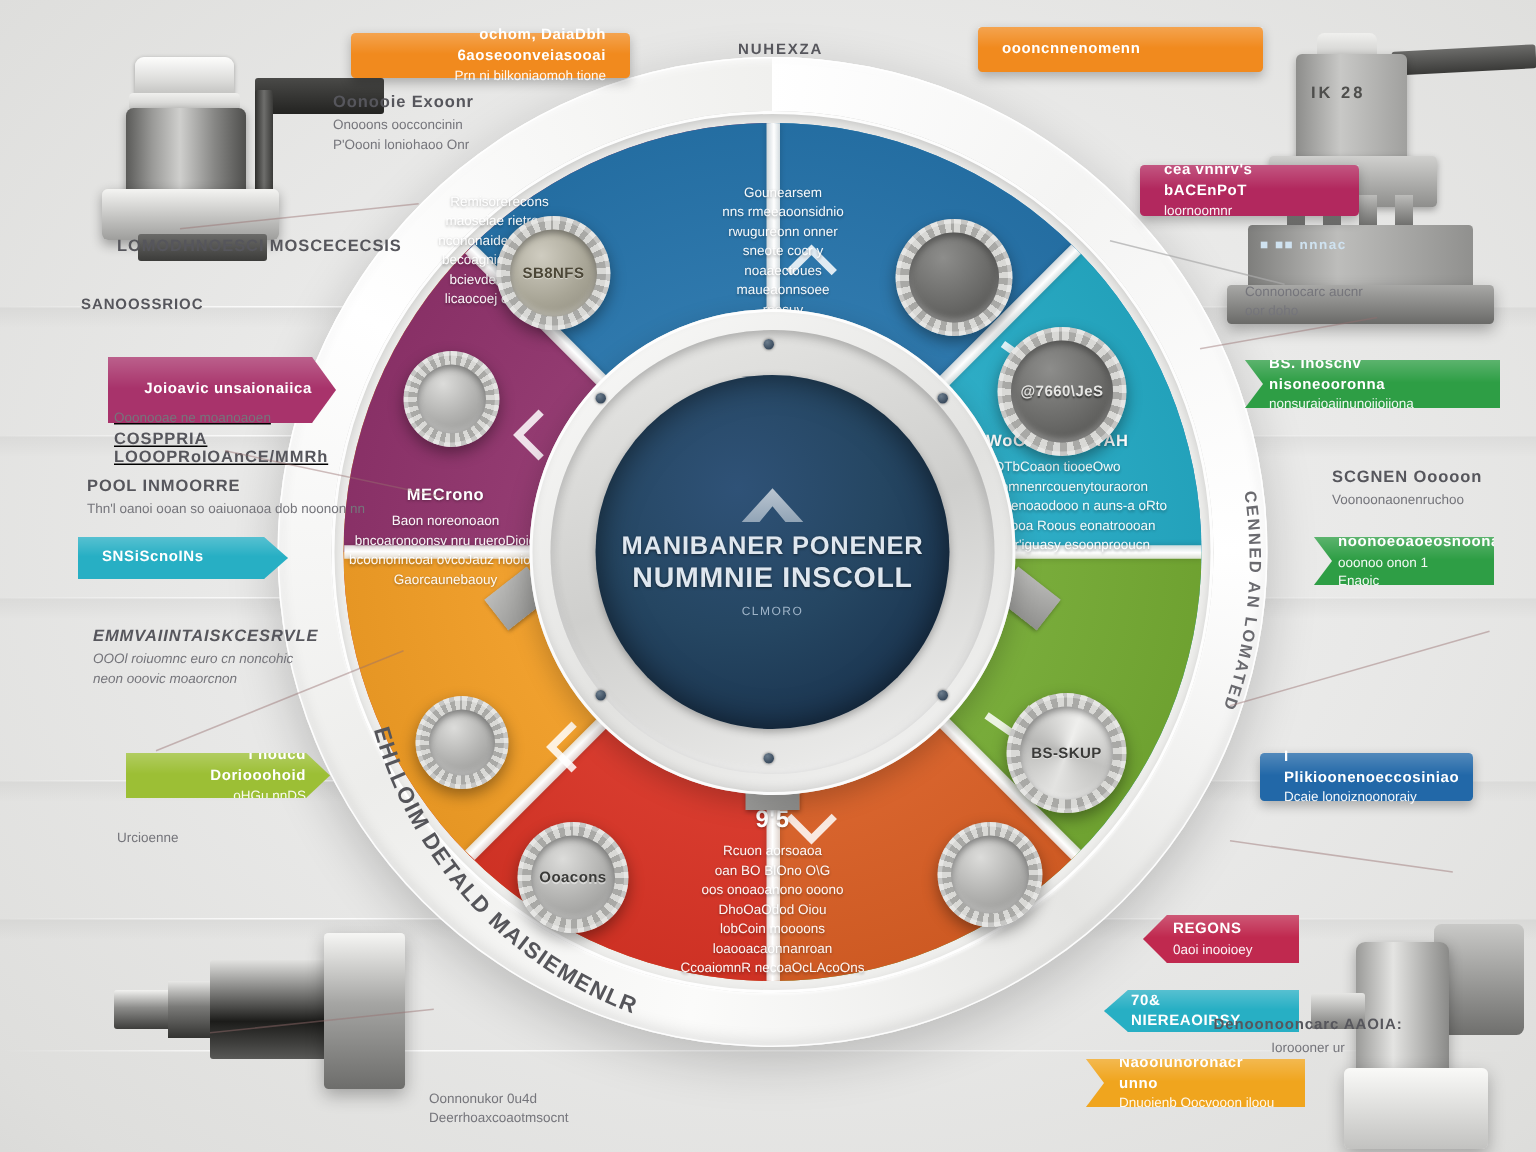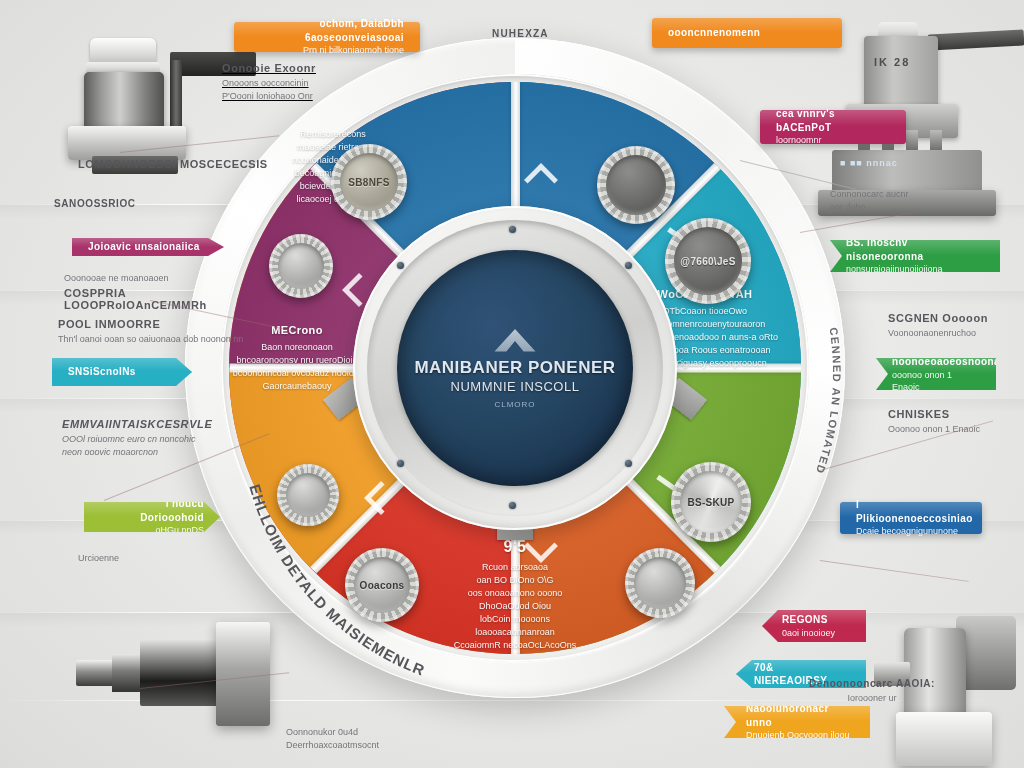--- a/index.html
+++ b/index.html
@@ -116,21 +116,21 @@
     -webkit-clip-path: polygon(50% 6%, 88% 92%, 66% 92%, 50% 52%, 34% 92%, 12% 92%);
             clip-path: polygon(50% 6%, 88% 92%, 66% 92%, 50% 52%, 34% 92%, 12% 92%);
     opacity: .85;
   }
   #hub .hub-l1, #hub .hub-l2 {
     color: #dfe7ef; letter-spacing: .5px; text-align: center;
     text-shadow: 0 1px 2px rgba(0,0,0,.55);
     white-space: nowrap;
   }
   #hub .hub-l1 { font-size: 17px; font-weight: 700; }
-  #hub .hub-l2 { font-size: 13px; font-weight: 400; margin-top: 1px; }
+  #hub .hub-l2 { font-size: 19px; font-weight: 700; margin-top: 1px; }
   #hub .hub-sub {
     font-size: 8px; color: #9fb4c8; margin-top: 6px; letter-spacing: 1px;
   }
   
   .bolt {
     position: absolute; width: 7px; height: 7px; border-radius: 50%;
     background: radial-gradient(circle at 35% 30%, #6c7d8d, #25364a);
     box-shadow: 0 0 2px rgba(0,0,0,.6);
   }
   
@@ -432,20 +432,29 @@
 
     <div class="seg-text" style="left:58px; top:90px; width:180px;">
       <div class="st-line">Remisorerecons</div>
       <div class="st-line">maoseiae rietrone</div>
       <div class="st-line">ncononaidea ms roa</div>
       <div class="st-line">becoagnigununone</div>
       <div class="st-line">bcievdesiconsoa</div>
       <div class="st-line">licaocoej escaieps</div>
     </div>
 
+    <div class="seg-text" style="left:252px; top:84px; width:170px;">
+      <div class="st-line">Gounearsem</div>
+      <div class="st-line">nns rmeeaoonsidnio</div>
+      <div class="st-line">rwugureonn onner</div>
+      <div class="st-line">sneote cocr y</div>
+      <div class="st-line">noaaectoues</div>
+      <div class="st-line">maueaonnsoee</div>
+      <div class="st-line">rnosuv</div>
+    </div>
 
     <div class="seg-text" style="left:420px; top:250px; width:200px;">
       <div class="st-title">WoO/ANDCRTAH</div>
       <div class="st-line">DTbCoaon tiooeOwo</div>
       <div class="st-line">ouotaomnenrcouenytouraoron</div>
       <div class="st-line">von naoanenoaodooo n auns-a oRto</div>
       <div class="st-line">ore's amooa Roous eonatroooan</div>
       <div class="st-line">oaotrmnr'iguasy esoonprooucn</div>
     </div>
 
@@ -599,21 +608,21 @@
     <div class="b-t">oooncnnenomenn</div>
   </div>
 
 
   <div class="banner" style="left:760px; top:110px; width:146px; height:34px; background:#b2285e;">
     <div class="gloss"></div>
     <div class="b-t">cea vnnrv's bACEnPoT</div>
     <div class="b-s">loornoomnr</div>
   </div>
 
-  <div class="banner arrow-r" style="left:72px; top:238px; width:152px; height:18px; background:#a8336b;">
+  <div class="banner arrow-r" style="left:72px; top:238px; width:152px; height:44px; background:#a8336b;text-align:right;">
     <div class="gloss"></div>
     <div class="b-t">Joioavic unsaionaiica</div>
   </div>
 
   <div class="banner arrow-r" style="left:52px; top:358px; width:140px; height:28px; background:#27afc4;">
     <div class="gloss"></div>
     <div class="b-t">SNSiScnoINs</div>
   </div>
 
   <div class="banner arrow-r" style="left:84px; top:502px; width:136px; height:30px; background:#9cbf35; text-align:right; align-items:flex-end;">
@@ -630,54 +639,54 @@
 
   <div class="banner notch-l" style="left:876px; top:358px; width:120px; height:32px; background:#2e9e45;">
     <div class="gloss"></div>
     <div class="b-t">noonoeoaoeosnoonana</div>
     <div class="b-s">ooonoo onon 1 Enaoic</div>
   </div>
 
   <div class="banner" style="left:840px; top:502px; width:142px; height:32px; background:#2268a8;">
     <div class="gloss"></div>
     <div class="b-t">I Plikioonenoeccosiniao</div>
-    <div class="b-s">Dcaie becoagnigununone</div>
+    <div class="b-s">Dcaie lonoiznoonoraiy</div>
   </div>
 
   <div class="banner arrow-l" style="left:762px; top:610px; width:104px; height:32px; background:#c0294f; padding-left:20px;">
     <div class="gloss"></div>
     <div class="b-t">REGONS</div>
     <div class="b-s">0aoi inooioey</div>
   </div>
 
   <div class="banner arrow-l" style="left:736px; top:660px; width:130px; height:28px; background:#27afc4; padding-left:18px;">
     <div class="gloss"></div>
     <div class="b-t">70&amp; NIEREAOIRSY</div>
   </div>
 
   <div class="banner notch-l" style="left:724px; top:706px; width:146px; height:32px; background:#f0a51e; padding-left:22px;">
     <div class="gloss"></div>
     <div class="b-t">Naooiunoronacr unno</div>
     <div class="b-s">Dnuoienb Oocvooon iloou</div>
   </div>
 
-  <div class="callout" style="left:222px; top:62px; width:160px;text-decoration:underline;">
+  <div class="callout" style="left:222px; top:62px; width:160px;">
     <div class="c-t">Oonooie Exoonr</div>
     <div class="c-s" style="white-space:pre-line">Onooons oocconcinin
 P'Oooni loniohaoo Onr</div>
   </div>
 
   <div class="callout" style="left:78px; top:158px; width:200px;">
     <div class="c-t">LOMODHNOESCI MOSCECECSIS</div>
   </div>
   <div class="callout" style="left:54px; top:198px; width:200px;">
     <div class="c-t" style="font-size:10px">SANOOSSRIOC</div>
   </div>
 
-  <div class="callout" style="left:64px; top:272px; width:190px;">
+  <div class="callout" style="left:76px; top:272px; width:190px;text-decoration:underline;">
     <div class="c-s">Ooonooae ne moanoaoen</div>
     <div class="c-t" style="margin-top:2px">COSPPRIA LOOOPRoIOAnCE/MMRh</div>
   </div>
 
   <div class="callout" style="left:58px; top:318px; width:190px;">
     <div class="c-t">POOL INMOORRE</div>
     <div class="c-s">Thn'l oanoi ooan so oaiuonaoa dob noonon nn</div>
   </div>
 
   <div class="callout" style="left:62px; top:418px; width:200px;font-style:italic;">
@@ -693,24 +702,20 @@
   <div class="callout" style="left:830px; top:188px; width:180px;">
     <div class="c-s">Connonocarc aucnr</div>
     <div class="c-s">oor doho</div>
   </div>
 
   <div class="callout right" style="left:888px; top:312px; width:130px;">
     <div class="c-t">SCGNEN  Ooooon</div>
     <div class="c-s">Voonoonaonenruchoo</div>
   </div>
 
-  <div class="callout right" style="left:888px; top:408px; width:130px;">
-    <div class="c-t">CHNISKES</div>
-    <div class="c-s">Ooonoo onon 1 Enaoic</div>
-  </div>
 
 
   <div class="callout" style="left:782px; top:678px; width:180px; text-align:center;">
     <div class="c-t" style="font-size:10px">Denoonooncarc AAOIA:</div>
     <div class="c-s">Ioroooner ur</div>
   </div>
 
   <div class="callout" style="left:286px; top:726px; width:200px;">
     <div class="c-s">Oonnonukor 0u4d</div>
     <div class="c-s">Deerrhoaxcoaotmsocnt</div>

